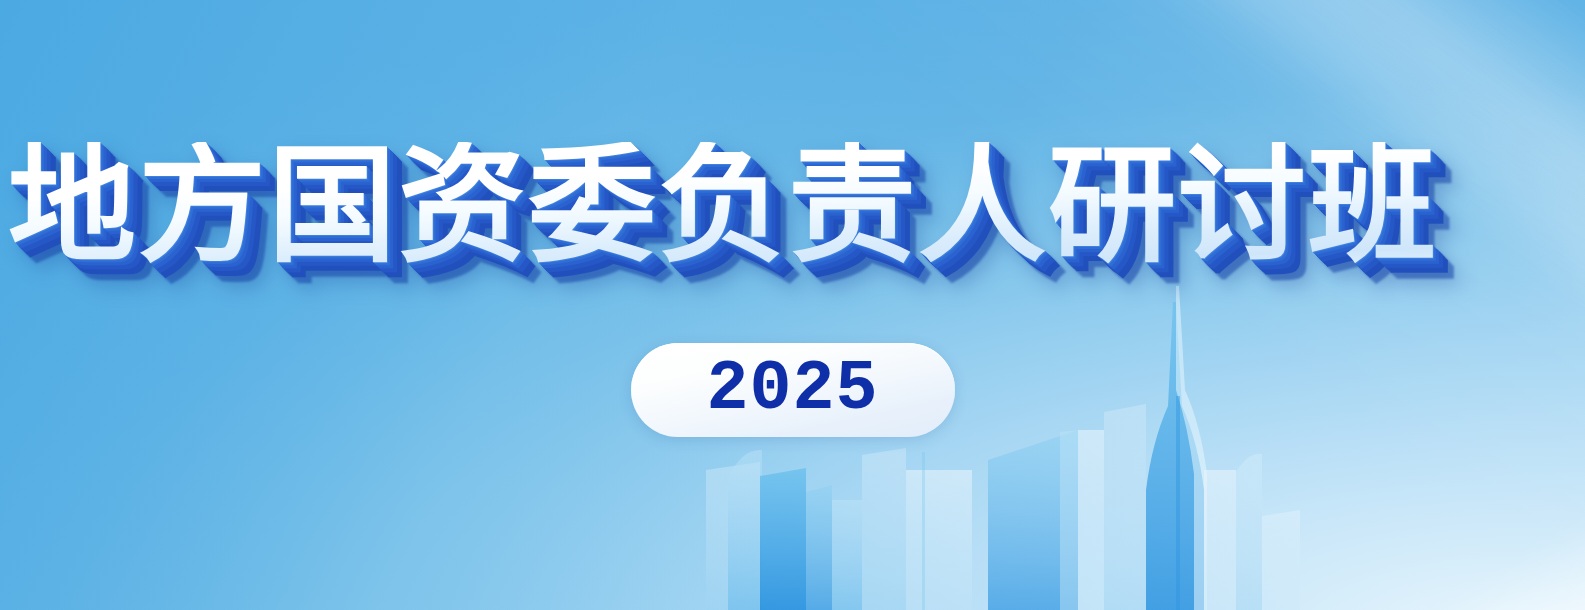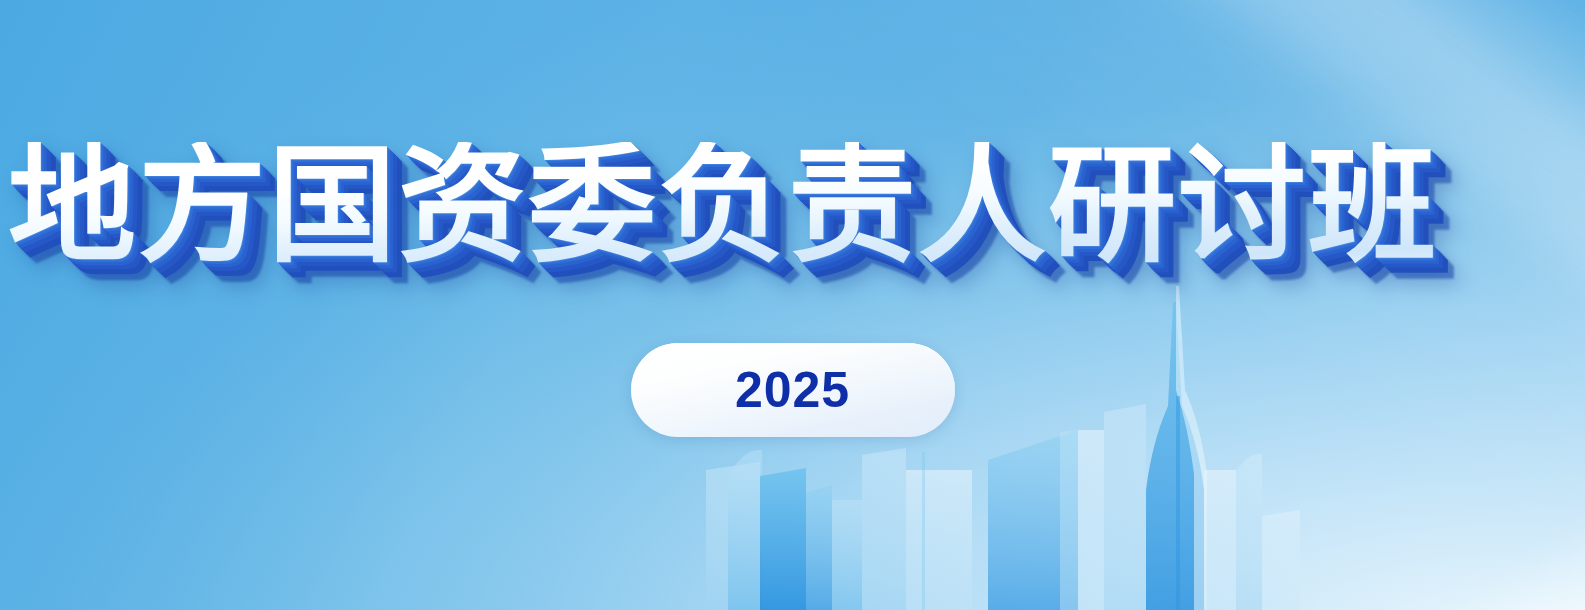--- a/index.html
+++ b/index.html
@@ -169,23 +169,23 @@
         #fdfefe 26%,
         #f3f8fd 52%,
         #e8f1fb 76%,
         #e2edfa 100%);
     box-shadow:
       0 3px 14px rgba(24,72,150,0.16),
       inset 0 1px 0 rgba(255,255,255,0.95);
   }
 
   .year-text {
-    font-family: Liberation Sans, sans-serif;
+    font-family: Liberation Mono, monospace;
     font-weight: 700;
-    font-size: 50px;
+    font-size: 70px;
     line-height: 1;
     letter-spacing: 1px;
     color: #0f2fa8;
     user-select: none;
   }
 </style>
 </head>
 <body>
 
 <div class="banner">

